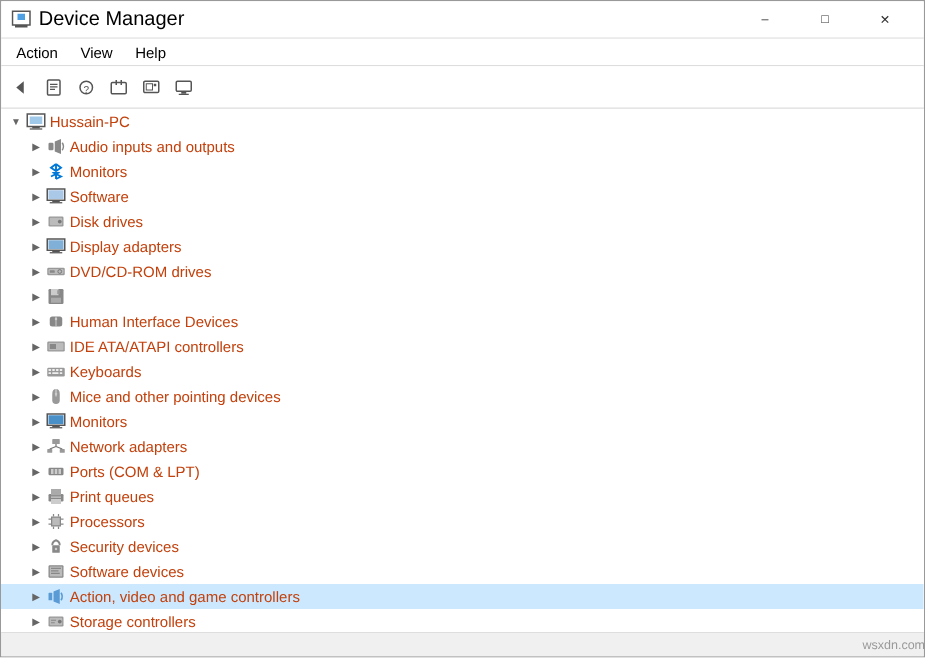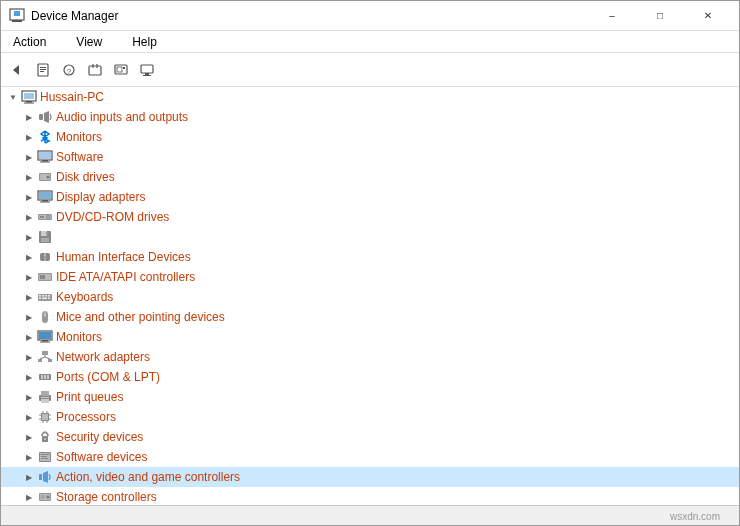--- a/index.html
+++ b/index.html
@@ -35,21 +35,21 @@
       gap: 6px;
     }
     .title-icon {
       width: 16px;
       height: 16px;
       display: flex;
       align-items: center;
       justify-content: center;
     }
     .title-text {
-      font-size: 12px;
+      font-size: 16px;
       color: #000;
     }
     .title-controls {
       display: flex;
       gap: 2px;
     }
     .title-btn {
       width: 46px;
       height: 30px;
       display: flex;
@@ -61,21 +61,21 @@
       border: none;
       background: transparent;
     }
     .menu-bar {
       height: 22px;
       display: flex;
       align-items: center;
       padding: 0 4px;
       background: #fff;
       border-bottom: 1px solid #ddd;
-      gap: 14px;
+      gap: 2px;
     }
     .menu-item {
       padding: 2px 8px;
       font-size: 12px;
       cursor: pointer;
       color: #000;
     }
     .toolbar {
       height: 34px;
       display: flex;
@@ -150,21 +150,21 @@
       border-top: 1px solid #ccc;
       display: flex;
       align-items: center;
       padding: 0 4px;
       font-size: 11px;
       color: #333;
     }
     .watermark {
       position: fixed;
       bottom: 4px;
-      right: 20px;
+      right: 0;
       font-size: 10px;
       color: #999;
     }
   </style>
 </head>
 <body>
 
 <div class="window">
 
   <div class="title-bar">

